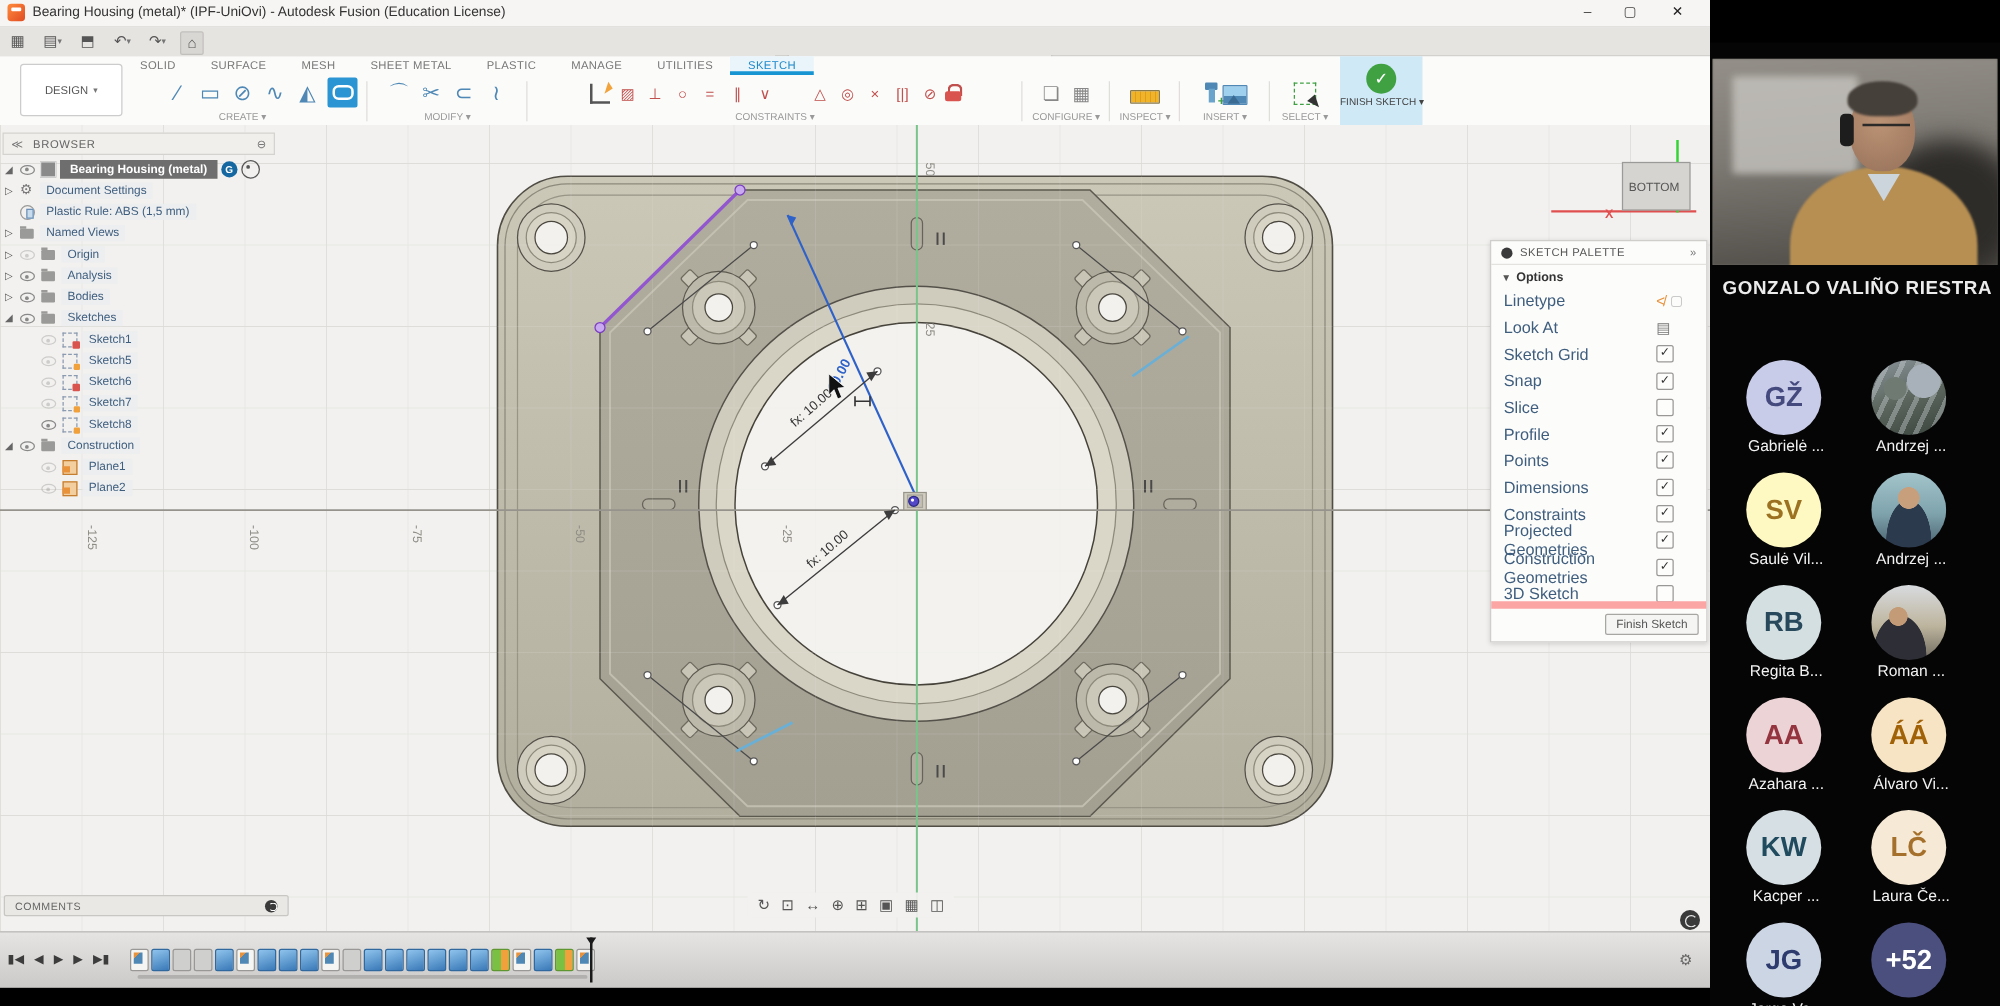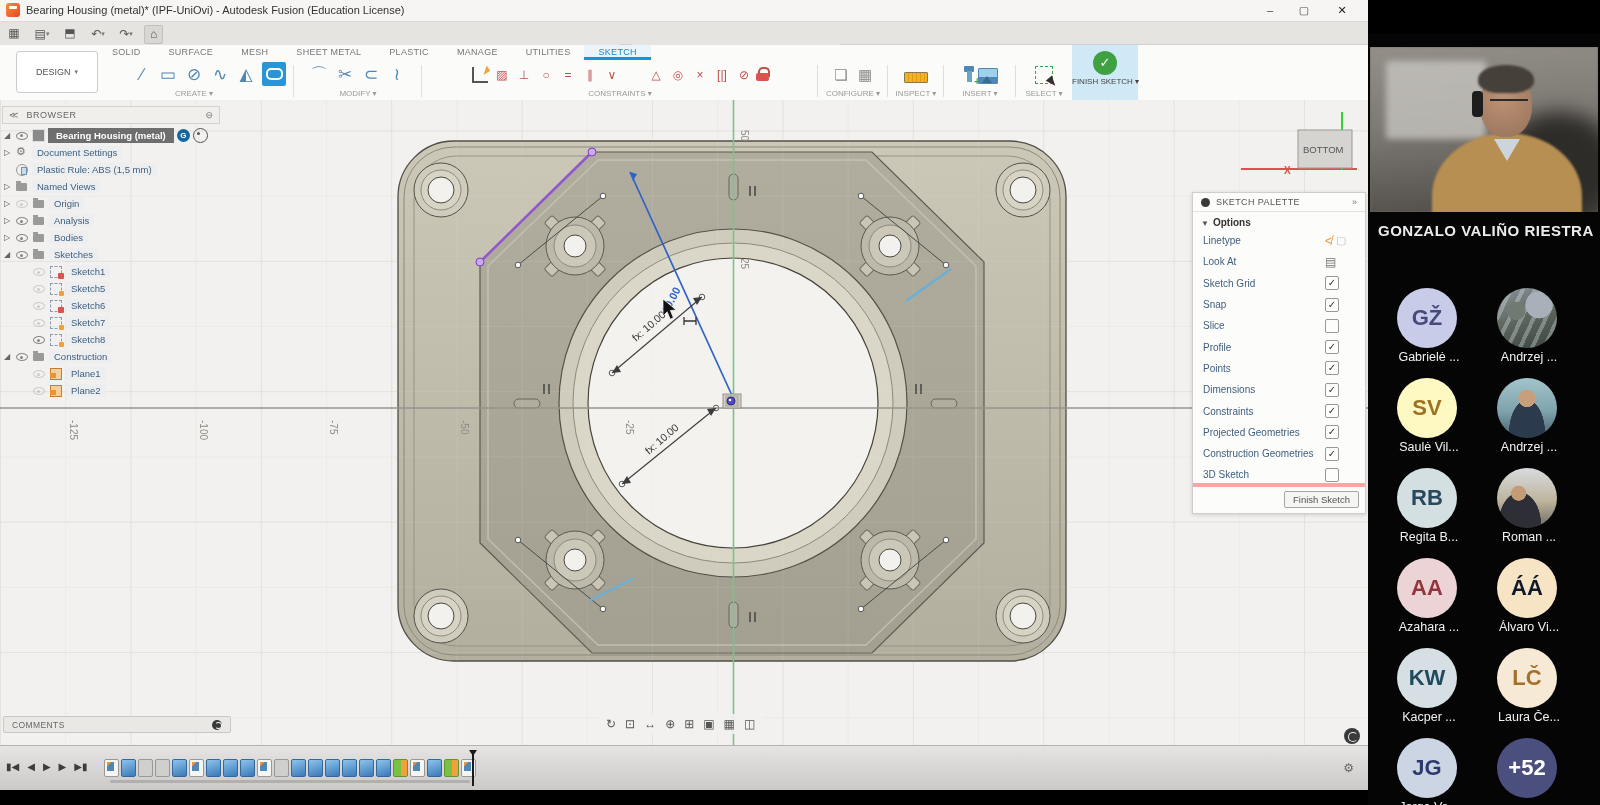--- a/index.html
+++ b/index.html
@@ -103,28 +103,28 @@
 
   
   #palette{position:absolute;left:1192px;top:192px;width:172px;height:320px;background:#fcfcfb;border:1px solid #d0cecb;box-shadow:0 1px 4px rgba(0,0,0,.15);}
   #palette-header{height:18px;display:flex;align-items:center;gap:6px;padding:0 8px;border-bottom:1px solid #e4e2df;}
   #palette-dot{width:9px;height:9px;border-radius:50%;background:#3a3a3a;}
   #palette-title{flex:1;font-size:9px;color:#555;letter-spacing:.4px;}
   #palette-undock{font-size:9px;color:#777;}
   #options-hdr{font-size:10px;color:#333;font-weight:bold;padding:5px 8px 2px;}
   #options-hdr .tri{font-size:8px;color:#555;margin-right:4px;}
   .prow{display:flex;align-items:center;height:21.3px;padding:0 10px;}
-  .plabel{flex:1;font-size:10px;color:#3f5e7e;}
+  .plabel{flex:1;font-size:13px;color:#3f5e7e;}
   .pctl{width:30px;display:flex;justify-content:flex-start;gap:4px;}
   .cb{width:12px;height:12px;border:1px solid #9a9896;border-radius:2px;background:#fdfdfc;font-size:10px;line-height:12px;text-align:center;color:#333;}
   .pctl.on .cb::before{content:"✓";}
   .pctl.linetype::before{content:"≮";color:#e8923c;font-size:12px;}
   .pctl.linetype::after{content:"▢";color:#bbb;font-size:11px;}
   .pctl.lookat::before{content:"▤";color:#777;font-size:12px;}
-  #palette-footer{position:absolute;left:0;bottom:0;width:100%;height:26px;border-top:4px solid #fca5a5;}
+  #palette-footer{position:absolute;left:0;bottom:0;width:100%;height:26px;border-top:6px solid #fca5a5;}
   #finish-sketch-btn{position:absolute;right:6px;top:4px;font-size:9.5px;color:#555;background:#f5f5f3;border:1px solid #a8a6a3;border-radius:2px;padding:2px 8px;}
 
   
   #navbar{position:absolute;left:598px;top:714px;height:20px;background:rgba(242,241,239,.92);border-radius:3px;display:flex;align-items:center;padding:0 8px;gap:9px;}
   .nbi{font-size:12px;color:#555;}
   #comments-bar{position:absolute;left:3px;top:716px;width:210px;height:15px;background:#eae8e5;border:1px solid #c9c7c4;border-radius:2px;display:flex;align-items:center;padding:0 8px;}
   #comments-label{flex:1;font-size:8.5px;color:#666;letter-spacing:.4px;}
   #comments-icon{width:10px;height:10px;border-radius:50%;background:#3a3a3a;position:relative;}
   #comments-icon::after{content:"";position:absolute;left:2.5px;top:2.5px;width:5px;height:5px;border-radius:50%;border:1px solid #fff;border-left-color:transparent;}
   #canvas-corner-btn{position:absolute;left:1344px;top:728px;width:16px;height:16px;border-radius:50%;background:#3a3a3a;}
@@ -851,21 +851,21 @@
         </div>
 
         <div class="ptile">
           <div class="pava" style="background: rgb(236, 211, 214); color: rgb(147, 52, 63);">
             <span>AA</span>
           </div>
           <div class="pname">Azahara ...</div>
         </div>
 
         <div class="ptile">
-          <div class="pava" style="background: rgb(246, 228, 196); color: #0f172a;">
+          <div class="pava" style="background: rgb(246, 228, 196); color: #a16207;">
             <span>ÁÁ</span>
           </div>
           <div class="pname">Álvaro Vi...</div>
         </div>
 
         <div class="ptile">
           <div class="pava" style="background: rgb(214, 224, 228); color: rgb(32, 74, 94);">
             <span>KW</span>
           </div>
           <div class="pname">Kacper ...</div>

